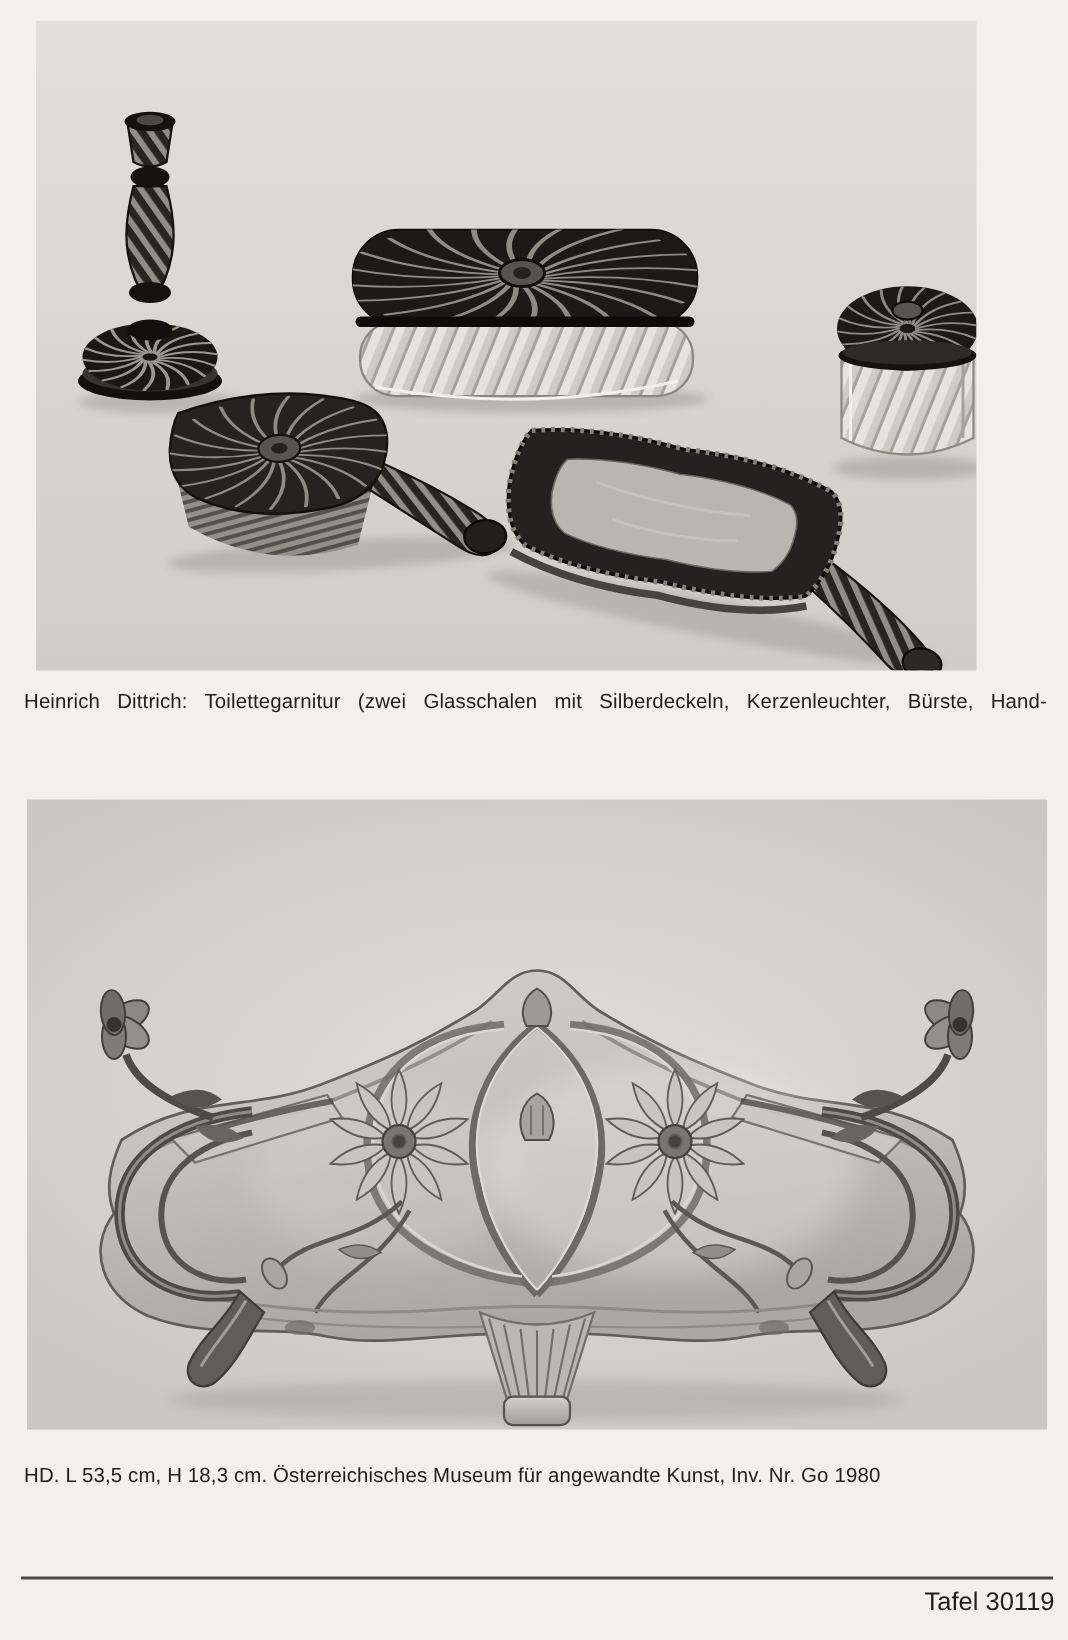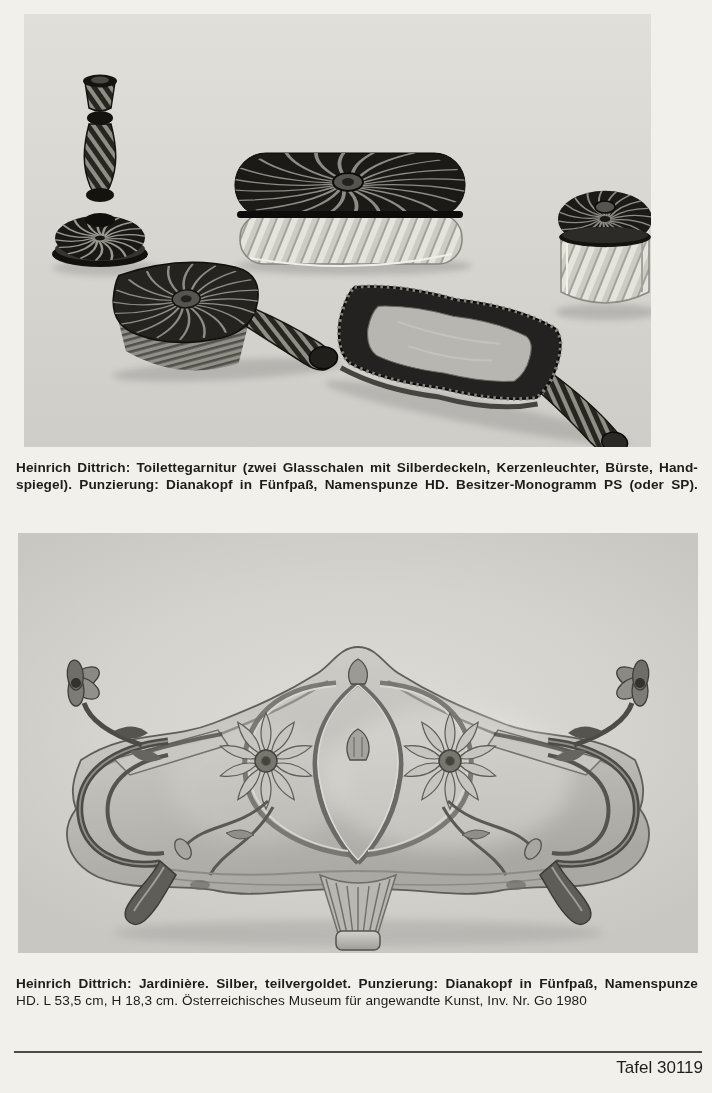--- a/index.html
+++ b/index.html
@@ -19,21 +19,21 @@
     background:radial-gradient(ellipse 70% 60% at 50% 46%,#dcdbd6 0%,#d4d3ce 55%,#c8c7c2 100%);
   }
   .photo svg{display:block;width:100%;height:100%;}
   .caption{
     position:absolute;left:16px;width:682px;margin:0;
     font-size:13.6px;line-height:17.4px;letter-spacing:.1px;
   }
   #caption-top{top:459px;}
   #caption-bottom{top:975px;}
   .cap-line{display:block;text-align:justify;}
-  .cap-line.just{text-align-last:justify;font-weight:bold;}
+  .cap-line.just{text-align-last:justify;}
   .footer-rule{
     position:absolute;left:14px;top:1051px;width:688px;height:2px;
     background:var(--rule,#4a4a48);
   }
   .footer{
     position:absolute;left:15px;top:1058px;width:688px;
     display:flex;justify-content:flex-end;align-items:baseline;
     font-size:17px;
   }
 </style>
@@ -222,21 +222,20 @@
       <g transform="scale(0.74,0.64)">
         <path d="M-104,-40 Q-60,-52 -2,-47 Q58,-52 100,-38 Q112,-30 110,-6 Q109,18 96,34 Q60,46 0,43 Q-58,47 -94,36 Q-110,26 -112,-2 Q-112,-28 -104,-40 Z" fill="#b7b6b0" stroke="#686761" stroke-width="1.5"></path>
       </g>
       <path d="M-55,-14 Q0,-6 50,-12 M-40,8 Q5,14 45,6" stroke="#c6c5bf" stroke-width="2" fill="none" opacity="0.8"></path>
     </g>
   </svg>
 </div>
 
 <p class="caption" id="caption-top">
   <span class="cap-line just">Heinrich Dittrich: Toilettegarnitur (zwei Glasschalen mit Silberdeckeln, Kerzenleuchter, Bürste, Hand-</span>
-  <span class="cap-line just">spiegel). Punzierung: Dianakopf in Fünfpaß, Namenspunze HD. Besitzer-Monogramm PS (oder SP).</span>
 </p>
 
 <div class="photo" id="photo-bottom" aria-label="Art Nouveau silver jardinière with poppy flower handles, wavy rim and scrolled feet">
   <svg viewBox="0 0 680 420" xmlns="http://www.w3.org/2000/svg">
     <defs>
       <filter id="soft2" x="-60%" y="-60%" width="220%" height="220%">
           <feGaussianBlur stdDeviation="4"></feGaussianBlur>
         </filter>
       <filter id="soft3" x="-60%" y="-60%" width="220%" height="220%">
           <feGaussianBlur stdDeviation="10"></feGaussianBlur>
@@ -337,21 +336,20 @@
       <path d="M308,346 L323,400 M318,350 L329,401 M329,353 L335,402 M340,354 L340,402 M351,353 L345,402 M362,350 L351,401 M372,346 L357,400" stroke="#6f6e69" stroke-width="1.4" fill="none"></path>
       <rect x="318" y="398" width="44" height="19" rx="6" fill="url(#silverFoot)" stroke="#55544f" stroke-width="1.5"></rect>
 
       <use href="#sideAssembly"></use>
       <use href="#sideAssembly" transform="translate(680,0) scale(-1,1)"></use>
     </g>
   </svg>
 </div>
 
 <p class="caption" id="caption-bottom">
-  <span class="cap-line just">Heinrich Dittrich: Jardinière. Silber, teilvergoldet. Punzierung: Dianakopf in Fünfpaß, Namenspunze</span>
   <span class="cap-line">HD. L 53,5 cm, H 18,3 cm. Österreichisches Museum für angewandte Kunst, Inv. Nr. Go 1980</span>
 </p>
 
 <div class="footer-rule"></div>
 <div class="footer">
   <span>Tafel 30</span>
   <span>119</span>
 </div>
 
 </body></html>

